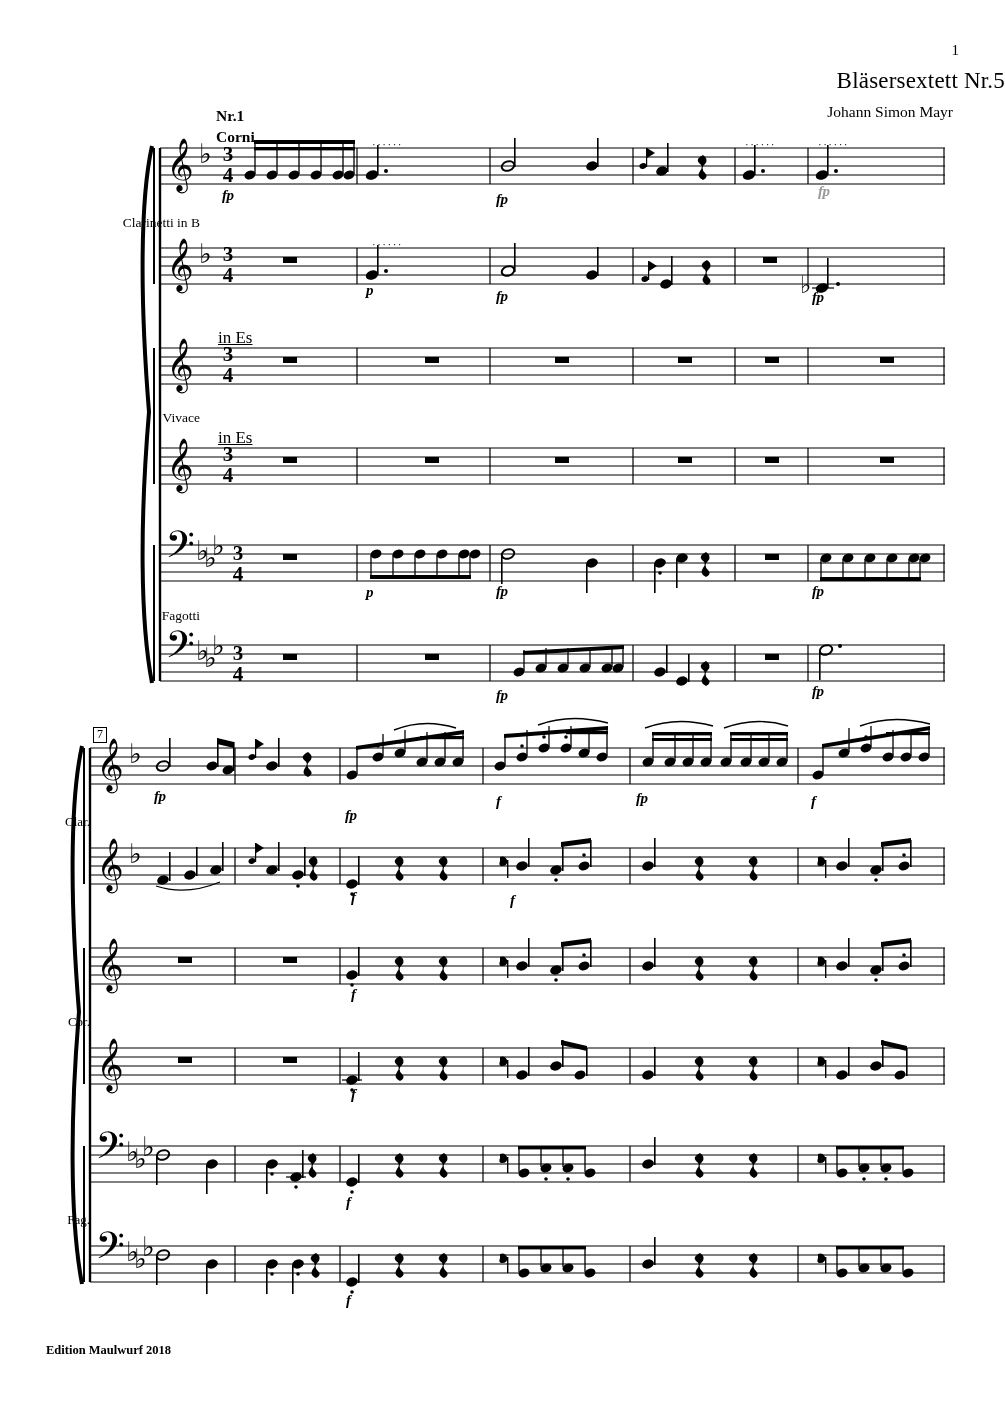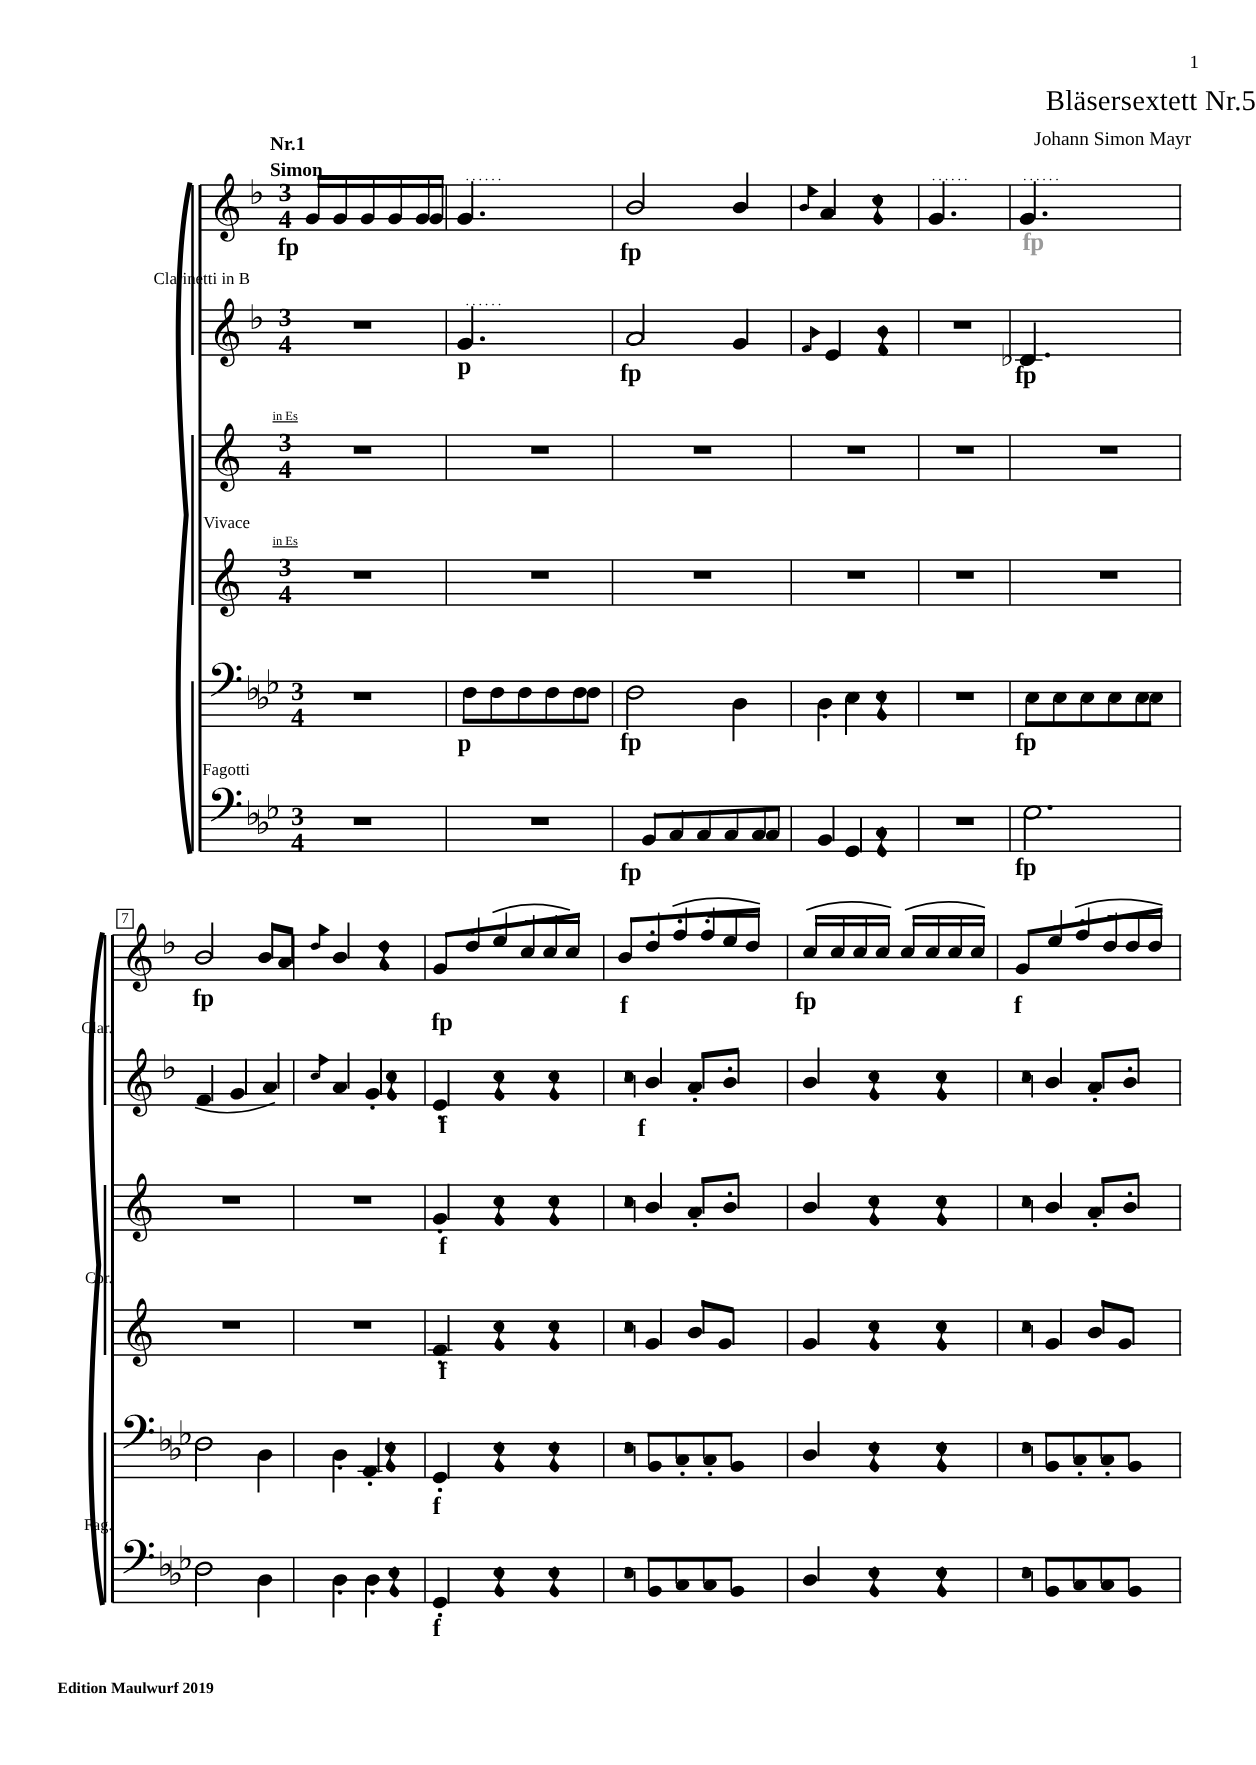--- a/index.html
+++ b/index.html
@@ -80,28 +80,29 @@
   .instr-label.small { font-size: 13px; }
   .measure-num {
     position: absolute;
     font-size: 12px;
     border: 1px solid #000;
     padding: 0px 3px 1px 3px;
     line-height: 13px;
   }
   .transposition {
     position: absolute;
-    font-size: 10px;
+    font-size: 17px;
     text-decoration: underline;
   }
   .dyn {
     position: absolute;
     font-family: "Liberation Serif", serif;
+    font-style: italic;
     font-weight: bold;
-    font-size: 20px;
+    font-size: 15px;
     letter-spacing: -0.5px;
   }
   .dyn.grey { color: #9a9a9a; }
   .trill {
     position: absolute;
     font-size: 11px;
     letter-spacing: 1.5px;
   }
   svg { display: block; }
   .svg-layer {
@@ -112,21 +113,21 @@
 </style>
 </head>
 <body>
 
 <div class="page">
 
   <div class="page-number">1</div>
   <div class="title">Bläsersextett Nr.5</div>
   <div class="composer">Johann Simon Mayr</div>
   <div class="movement-number">Nr.1</div>
-  <div class="tempo">Simon</div>
+  <div class="tempo">Corni</div>
 
   <div class="system sys1">
 
     <div class="instr-label" style="left:40px; top:215px; width:160px;">Clarinetti in B</div>
     <div class="instr-label" style="left:40px; top:410px; width:160px;">Vivace</div>
     <div class="instr-label" style="left:40px; top:608px; width:160px;">Fagotti</div>
 
     <div class="transposition" style="left:218px; top:328px;">in Es</div>
     <div class="transposition" style="left:218px; top:428px;">in Es</div>
 
@@ -973,14 +974,14 @@
             <line x1="859" y1="567" x2="859" y2="548"></line>
             <line x1="881" y1="567" x2="881" y2="548"></line>
             <line x1="903" y1="572" x2="903" y2="548"></line>
           </g>
           <rect x="836" y="546" width="68" height="3.4"></rect>
         </g>
       </g>
     </svg>
   </div>
 
-  <div class="footer">Edition Maulwurf 2019</div>
+  <div class="footer">Edition Maulwurf 2018</div>
 </div>
 
 </body></html>

